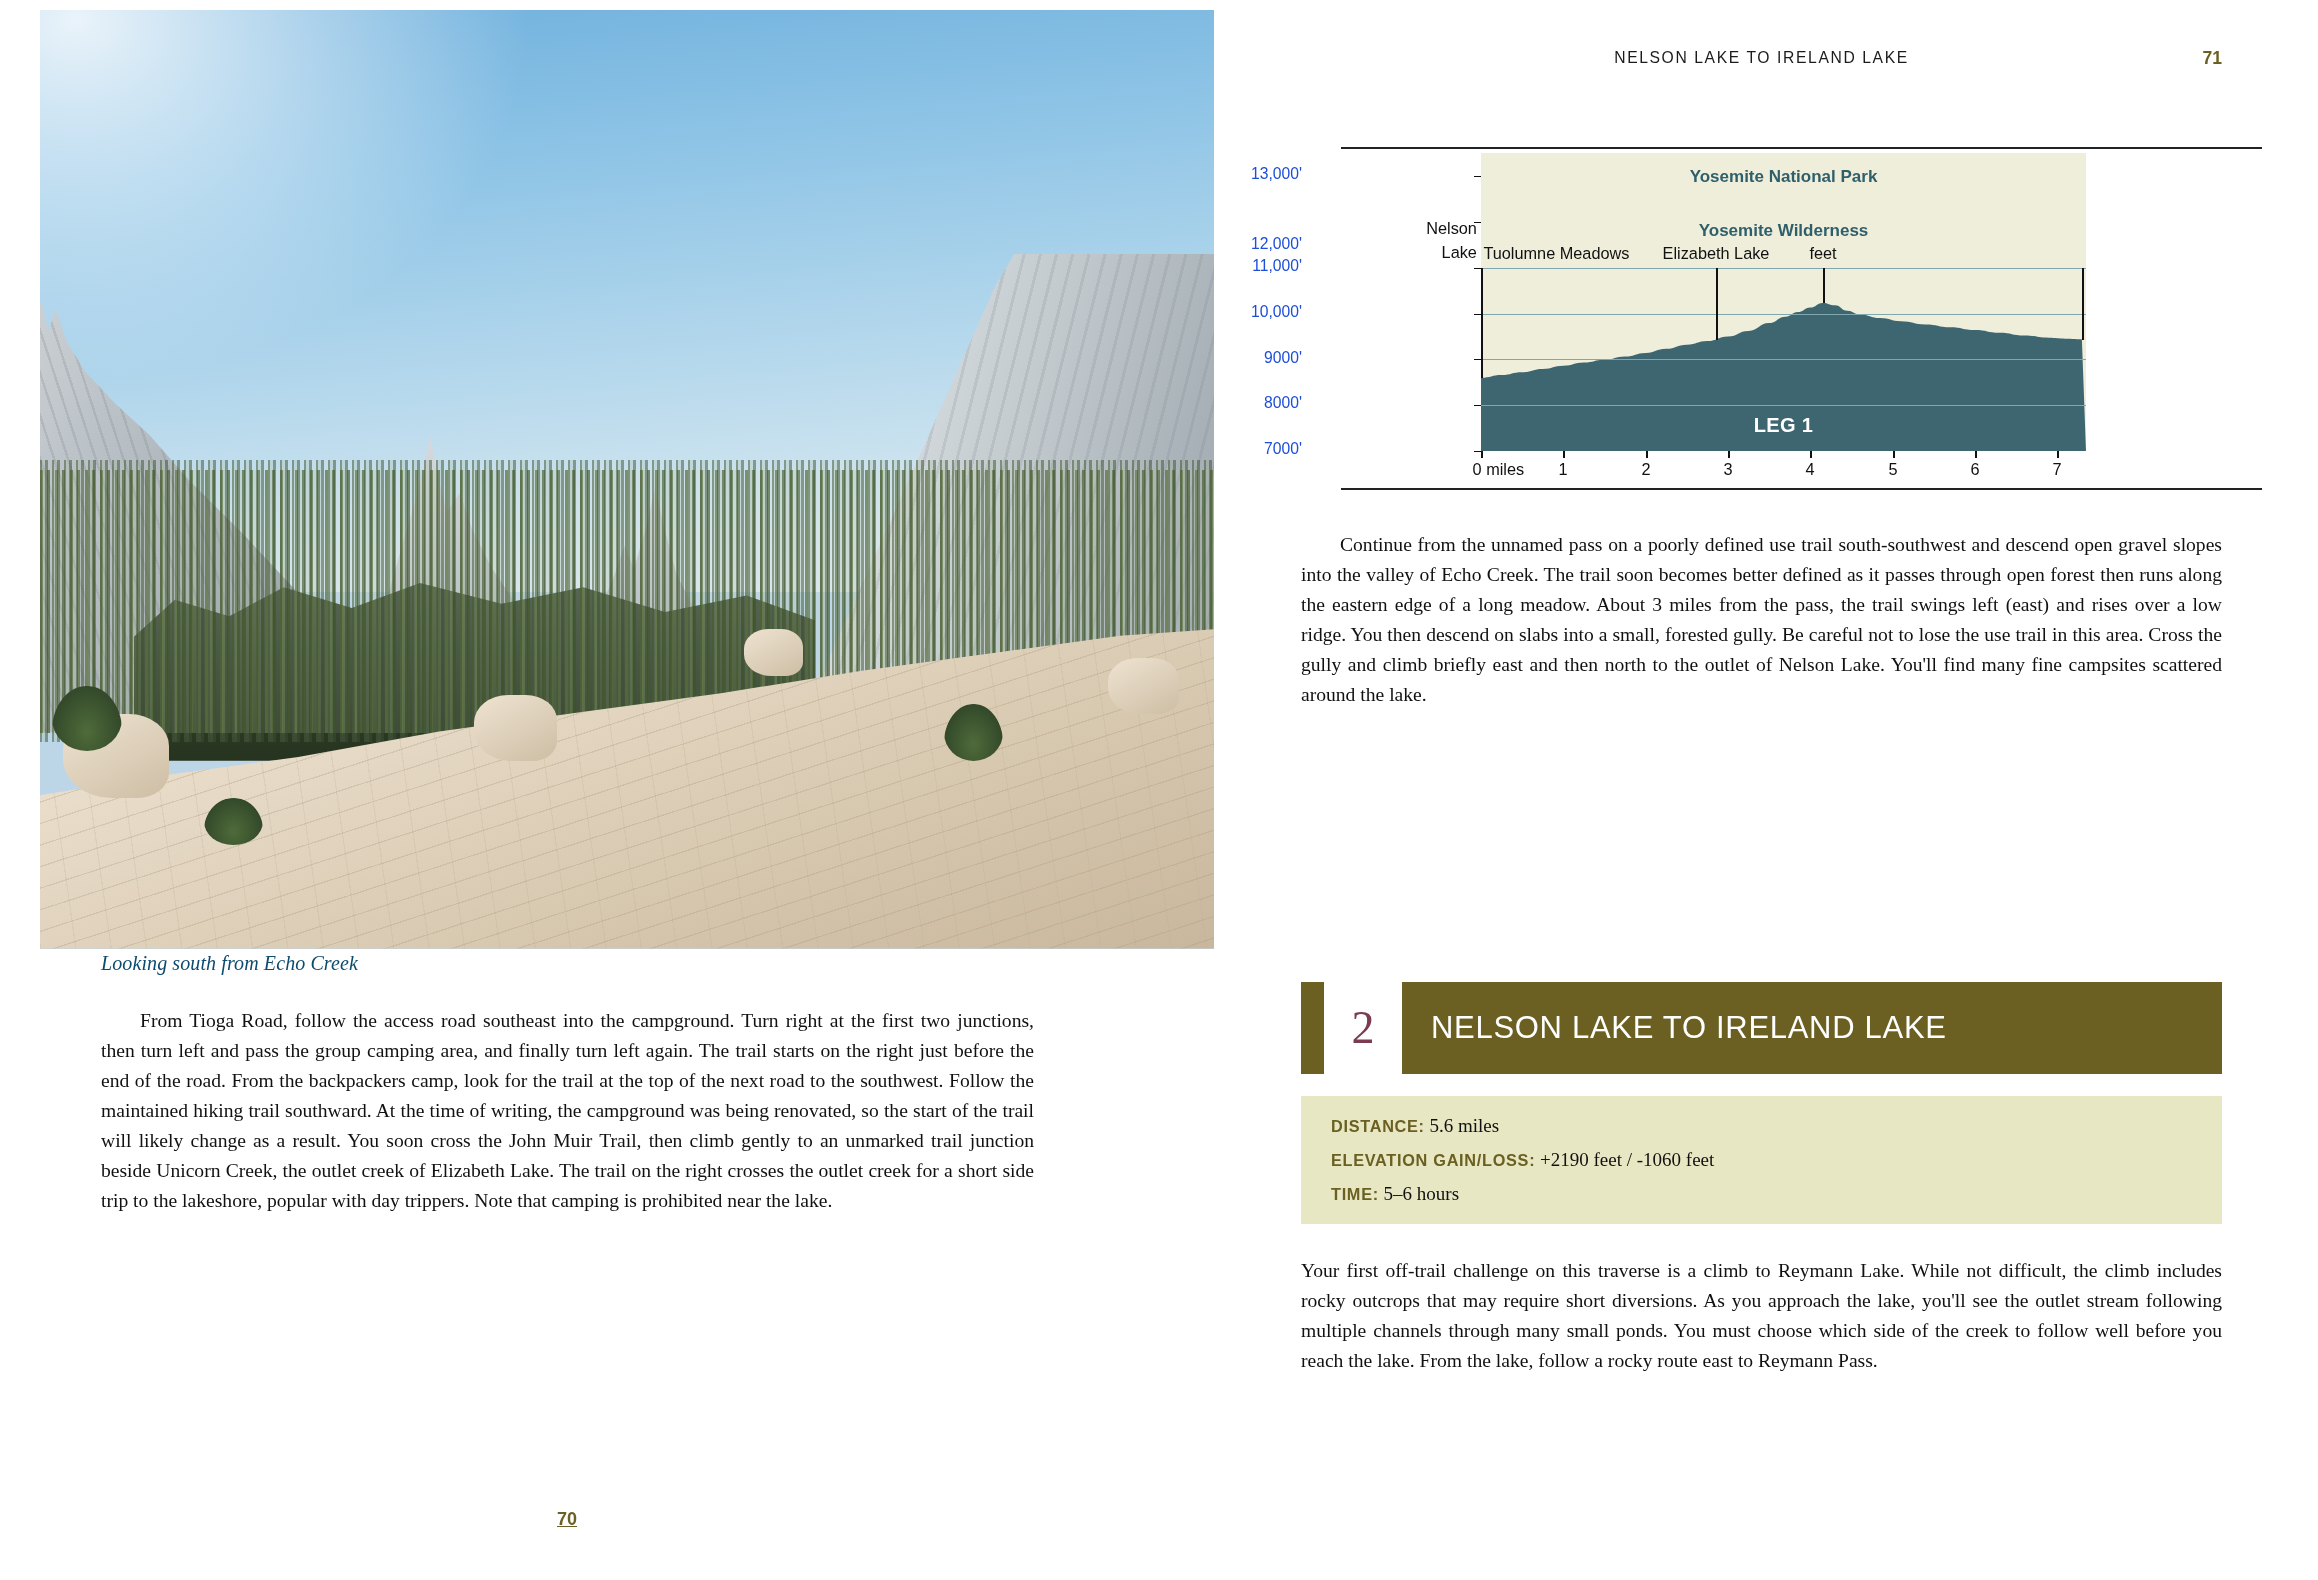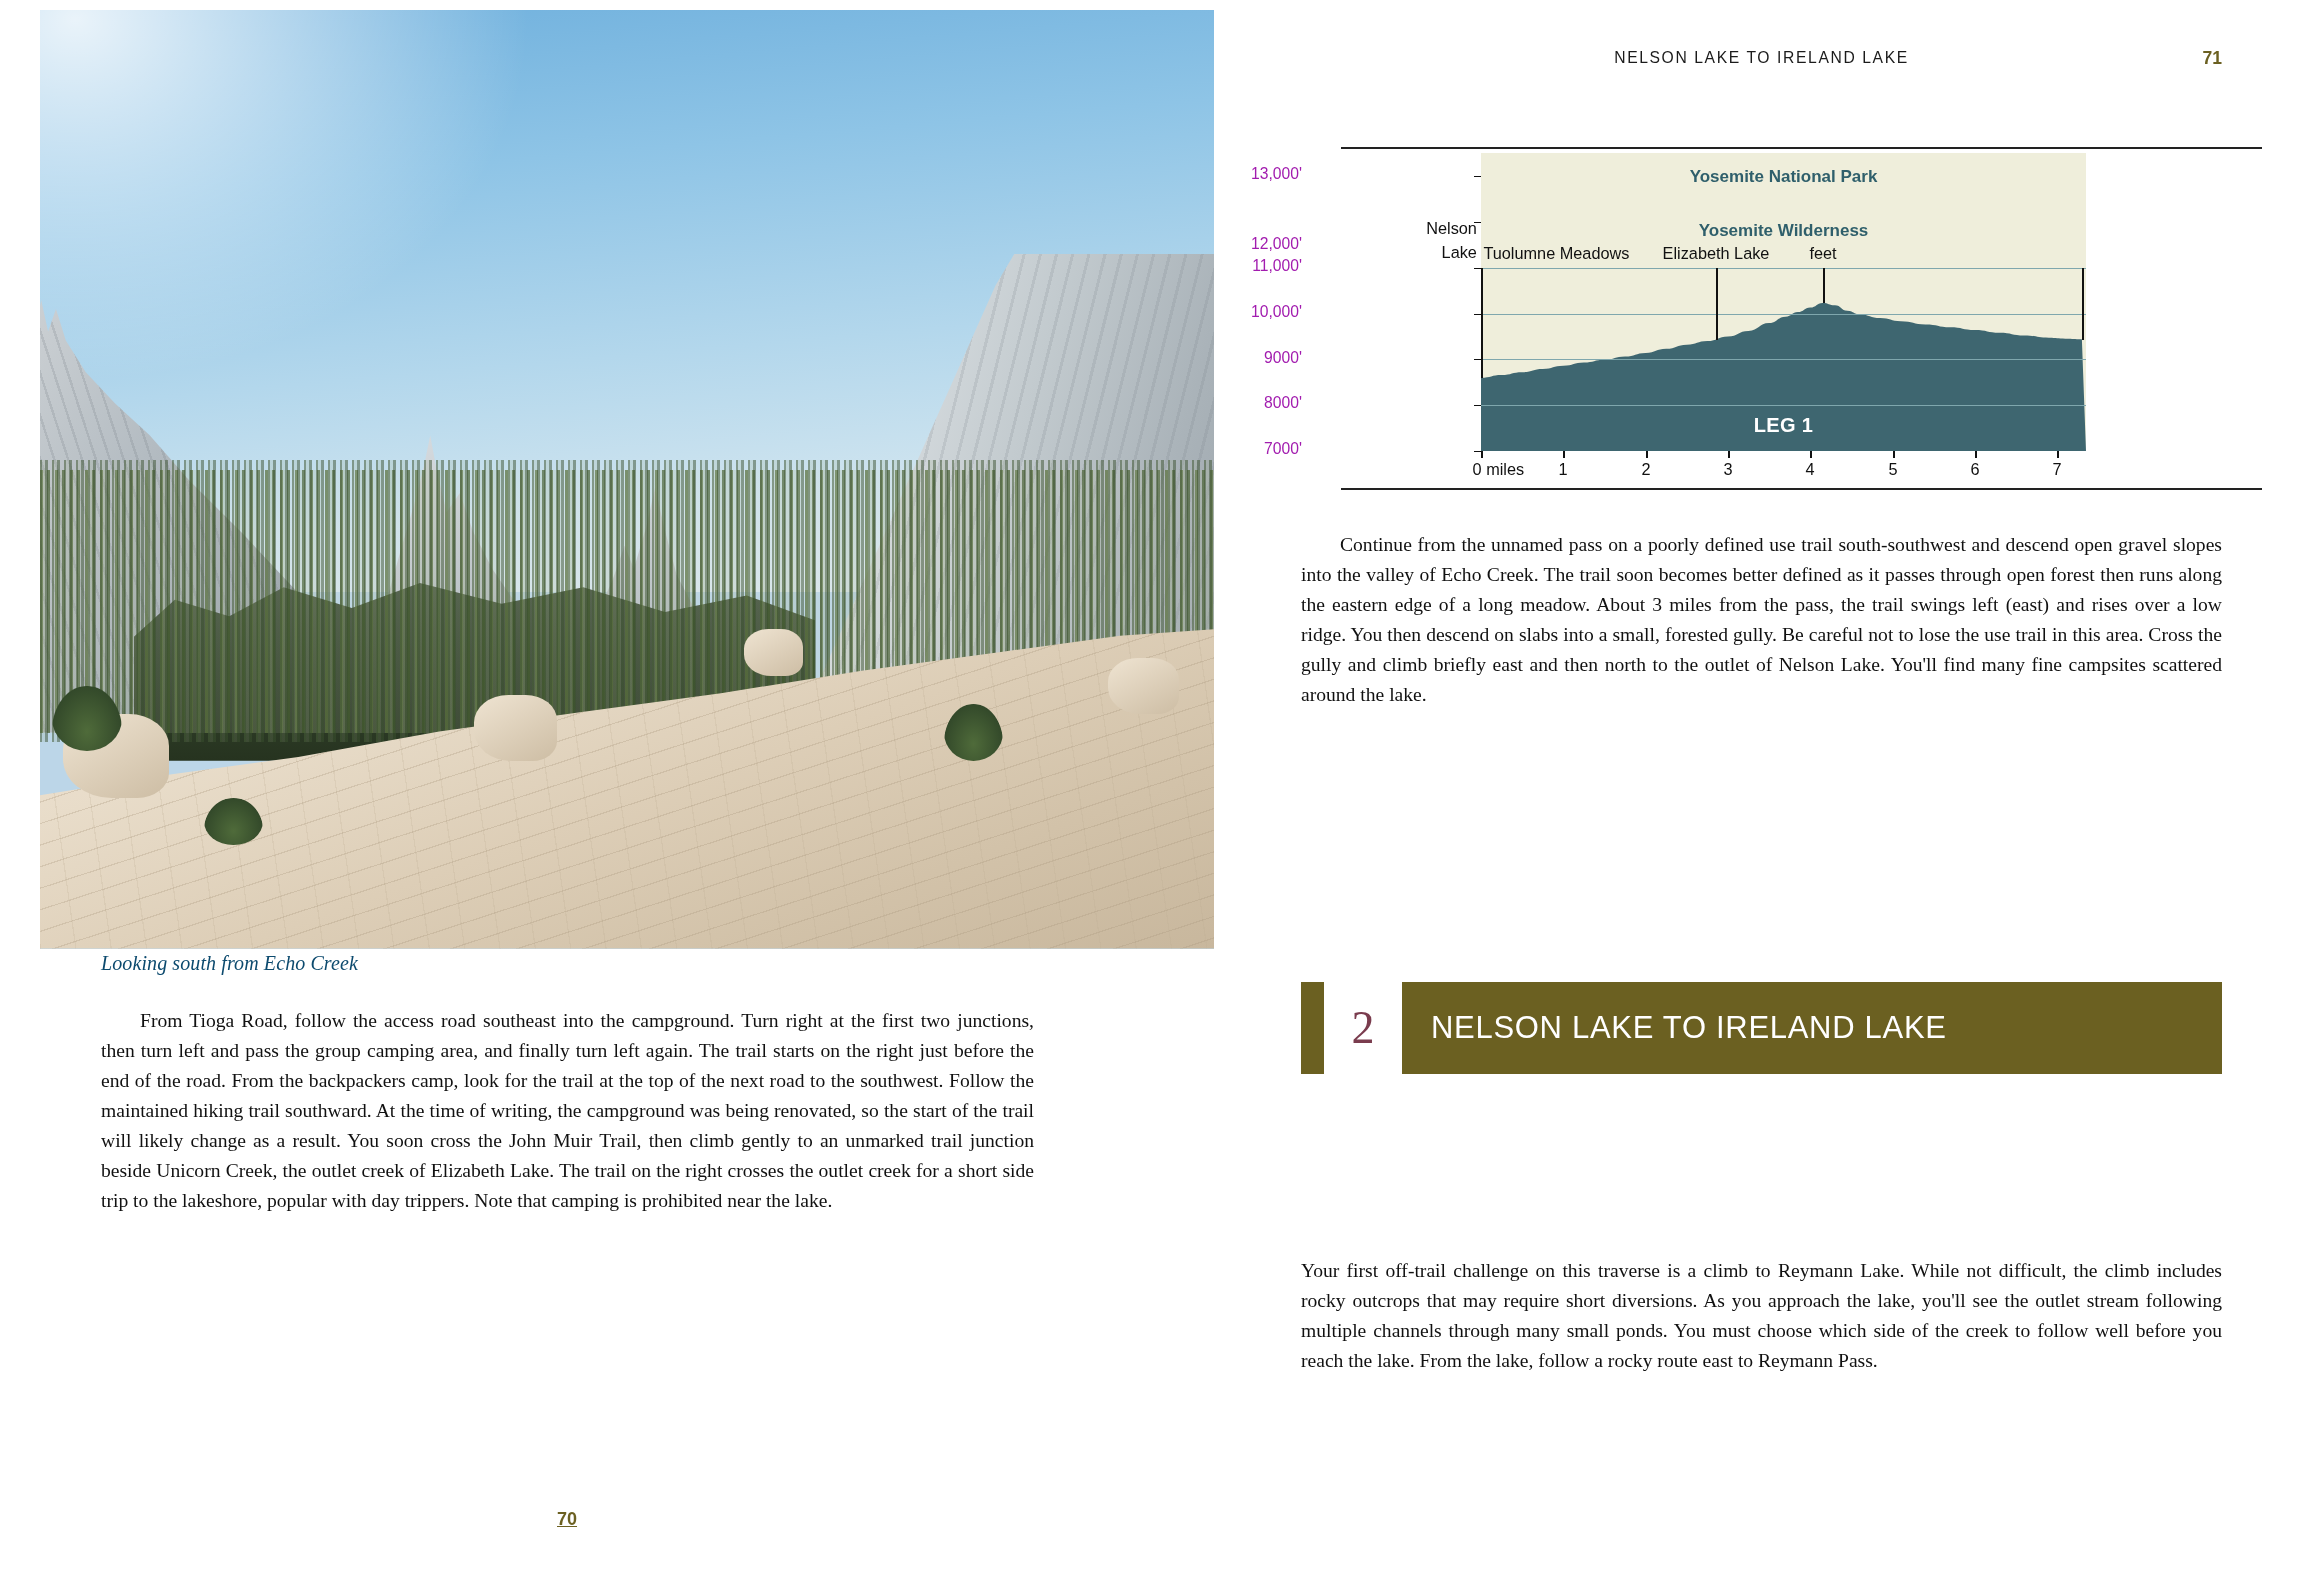--- a/index.html
+++ b/index.html
@@ -81,21 +81,21 @@
     font-family:"Liberation Sans",sans-serif;font-weight:bold;font-size:17.5px;color:#6b6021;}
 
   
   #profile-figure{position:absolute;left:0;top:137px;width:921px;height:343px;}
   .rule{position:absolute;left:0;width:921px;height:2.4px;background:#222;}
   .rule-top{top:0;}
   .rule-bottom{top:341px;}
   #chart{position:absolute;left:140px;top:6px;width:605px;height:298px;
     background:#efeedb;}
   .ylabel{position:absolute;right:784px;width:120px;text-align:right;
-    font-family:"Liberation Sans",sans-serif;font-size:15.7px;color:#a21caf;white-space:nowrap;}
+    font-family:"Liberation Sans",sans-serif;font-size:15.7px;color:#1d4ed8;white-space:nowrap;}
   .ytick{position:absolute;left:-6.6px;width:6.6px;height:1.8px;background:#111;}
   .gridline{position:absolute;left:0;width:100%;height:1.8px;background:#7fa7ad;}
   #terrain{position:absolute;left:0;top:0;width:100%;height:100%;}
   .park-label{position:absolute;width:100%;text-align:center;
     font-family:"Liberation Sans",sans-serif;font-weight:bold;font-size:17px;color:#2f5f6b;}
   .poi{position:absolute;}
   .poi .poi-line{position:absolute;width:1.5px;background:#111;}
   .poi .poi-text{position:absolute;font-family:"Liberation Sans",sans-serif;
     font-size:16.3px;color:#111;white-space:nowrap;}
   #leg-label{position:absolute;left:0;width:100%;text-align:center;bottom:13.2px;
@@ -259,19 +259,26 @@
   <div id="section-banner">
     <div class="banner-left"></div>
     <div class="banner-num-box">
       <span class="banner-num">2</span>
     </div>
     <div class="banner-main">
       <span class="banner-title">NELSON LAKE TO IRELAND LAKE</span>
     </div>
   </div>
 
+  <div id="facts-box">
+    <div id="facts-inner">
+        <div class="fact-row"><span class="fact-key">DISTANCE:</span><span class="fact-val">5.6 miles</span></div>
+        <div class="fact-row"><span class="fact-key">ELEVATION GAIN/LOSS:</span><span class="fact-val">+2190 feet / -1060 feet</span></div>
+        <div class="fact-row"><span class="fact-key">TIME:</span><span class="fact-val">5–6 hours</span></div>
+      </div>
+  </div>
 
   <div id="right-body-2">
     <p id="rb2p0">Your first off-trail challenge on this traverse is a climb to Reymann Lake. While not difficult, the climb includes rocky outcrops that may require short diversions. As you approach the lake, you'll see the outlet stream following multiple channels through many small ponds. You must choose which side of the creek to follow well before you reach the lake. From the lake, follow a rocky route east to Reymann Pass.</p>
   </div>
 
 </div>
 
 
 </body></html>

